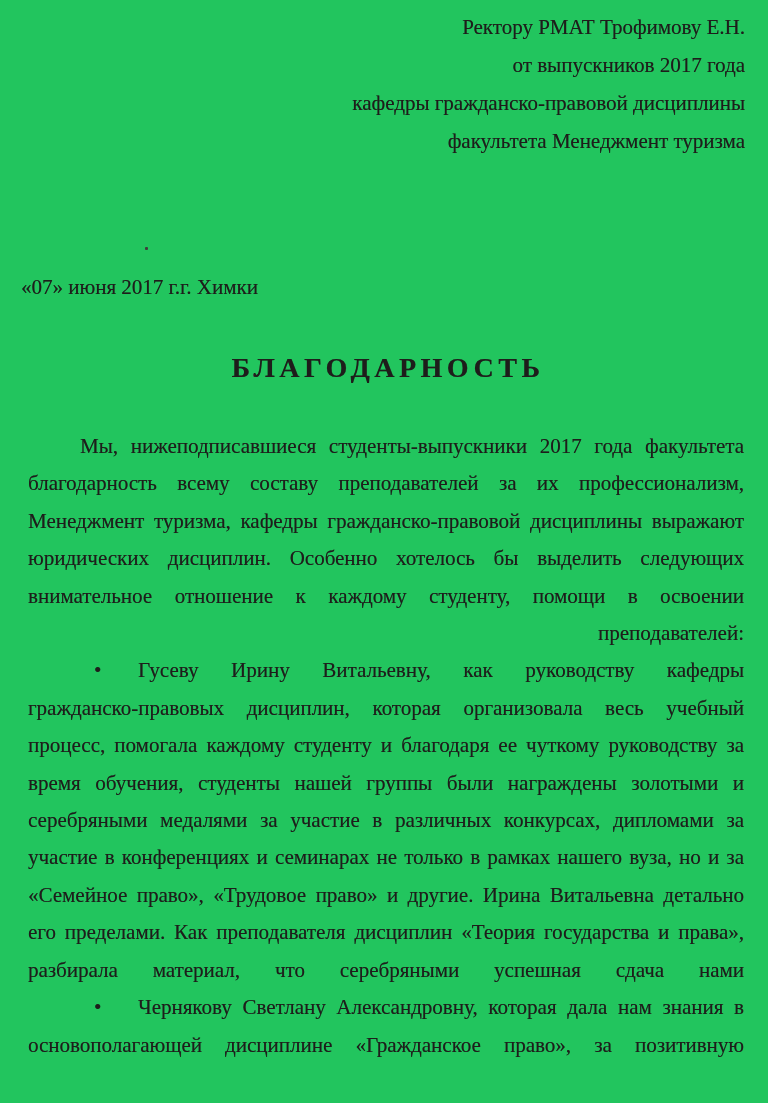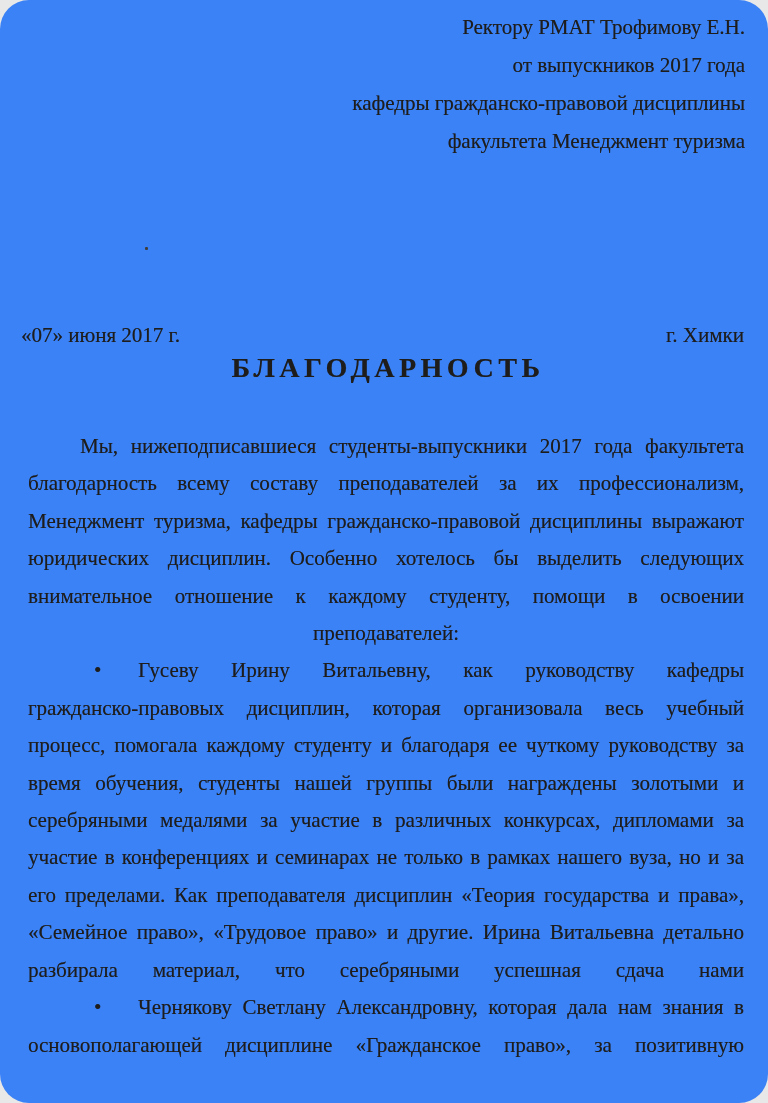--- a/index.html
+++ b/index.html
@@ -1,50 +1,47 @@
 <!DOCTYPE html>
 <html lang="ru"><head>
 <meta charset="utf-8">
 <style>
   html, body { margin: 0; padding: 0; background: #e8e8e8; }
   .page {
     position: relative;
     width: 768px;
     height: 1103px;
     margin: 0 auto;
-    background: #3b82f6;
+    background: #22c55e;
     overflow: hidden;
     font-family: "Liberation Serif", "DejaVu Serif", serif;
     color: #1e1d1b;
     text-shadow: 0.2px 0.2px 0.5px rgba(30,30,30,0.55);
-    border-radius: 29px;
   }
 
   
   .recipient {
     position: absolute;
     top: 8px;
     right: 23px;
     text-align: right;
     font-size: 21px;
     line-height: 38px;
     white-space: nowrap;
   }
 
   
   .dateline {
     position: absolute;
     top: 274px;
     left: 21px;
     right: 24px;
     display: flex;
-    justify-content: space-between;
     font-size: 21px;
     line-height: 26px;
-    margin-top: 48px;
   }
 
   
   .doc-title {
     position: absolute;
     top: 350px;
     left: 8px;
     right: 0;
     text-align: center;
     font-weight: 700;
@@ -60,21 +57,21 @@
     left: 20px;
     right: 24px;
     font-size: 21px;
   }
   .line {
     line-height: 37.4px;
     text-align: justify;
     margin-left: 8px;
   }
   .line.just { text-align-last: justify; }
-  .line.endline { text-align: center; text-align-last: auto; }
+  .line.endline { text-align: right; text-align-last: auto; }
   .line.indent { text-indent: 52px; }
   .line.bullet-first {
     position: relative;
     padding-left: 110px;
   }
   .bullet {
     position: absolute;
     left: 66px;
     top: 0;
   }
@@ -119,22 +116,22 @@
         <div class="line just">внимательное отношение к каждому студенту, помощи в освоении</div>
         <div class="line endline">преподавателей:</div>
       </div>
       <div>
         <div class="line just bullet-first"><span class="bullet">•</span><span>Гусеву Ирину Витальевну, как руководству кафедры</span></div>
         <div class="line just">гражданско-правовых дисциплин, которая организовала весь учебный</div>
         <div class="line just">процесс, помогала каждому студенту и благодаря ее чуткому руководству за</div>
         <div class="line just">время обучения, студенты нашей группы были награждены золотыми и</div>
         <div class="line just">серебряными медалями за участие в различных конкурсах, дипломами за</div>
         <div class="line just">участие в конференциях и семинарах не только в рамках нашего вуза, но и за</div>
+        <div class="line just">«Семейное право», «Трудовое право» и другие. Ирина Витальевна детально</div>
         <div class="line just">его пределами. Как преподавателя дисциплин «Теория государства и права»,</div>
-        <div class="line just">«Семейное право», «Трудовое право» и другие. Ирина Витальевна детально</div>
         <div class="line just">разбирала материал, что серебряными успешная сдача нами</div>
       </div>
       <div>
         <div class="line just bullet-first"><span class="bullet">•</span><span>Чернякову Светлану Александровну, которая дала нам знания в</span></div>
         <div class="line just">основополагающей дисциплине «Гражданское право», за позитивную</div>
       </div>
     </div>
 
 </div>
 

